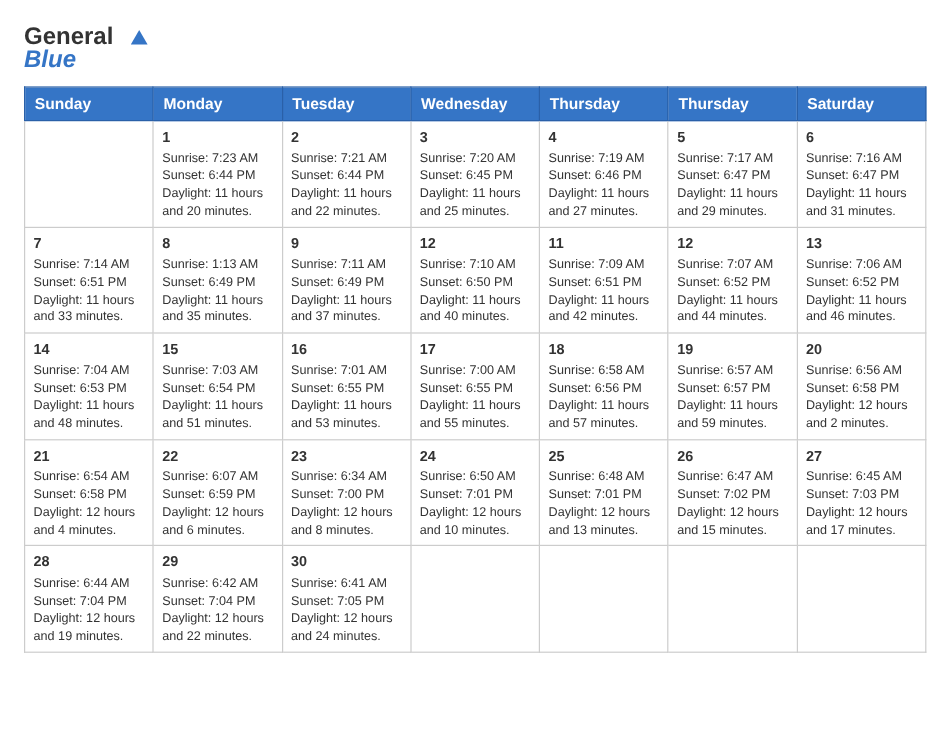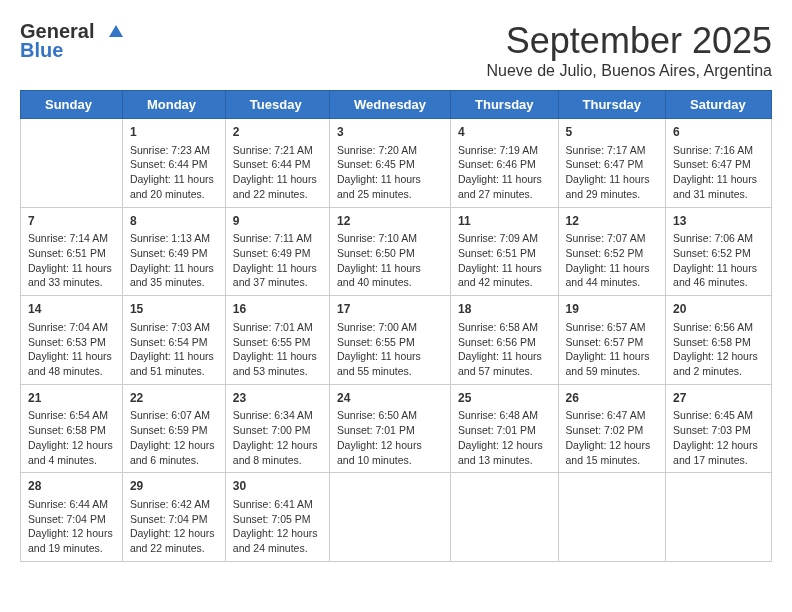--- a/index.html
+++ b/index.html
@@ -35,21 +35,21 @@
     }
     .calendar {
       width: 100%;
       border-collapse: collapse;
       border: 1px solid #ccc;
     }
     .calendar th {
       background-color: #3575c6;
       color: #fff;
       text-align: left;
-      padding: 6px 24px;
+      padding: 6px 8px;
       font-size: 13px;
       font-weight: bold;
       border: 1px solid #2a60a8;
     }
     .calendar td {
       vertical-align: top;
       padding: 5px 7px;
       border: 1px solid #ccc;
       width: 107px;
       min-height: 80px;
@@ -69,25 +69,21 @@
 <body>
 
 <div class="header">
   <div class="logo">
     <div style="display:flex; align-items:center;gap:12px;">
       <span style="font-size:20px; font-weight:bold; color:#333;">General</span>
       <svg width="18" height="18" viewBox="0 0 18 18" style="margin-left:1px;">
         <polygon points="9,2 16,14 2,14" fill="#3575c6"></polygon>
       </svg>
     </div>
-    <span style="font-size:20px; font-weight:bold; color:#3575c6; margin-top:-4px;">Blue</span>
-  </div>
-  <div class="title-area">
-    <div class="month-title">September 2025</div>
-    <div class="subtitle">Nueve de Julio, Buenos Aires, Argentina</div>
+    <span style="font-size:20px; font-weight:bold; color:#3575c6; margin-top:-4px;font-style:italic;">Blue</span>
   </div>
 </div>
 
 <table class="calendar">
   <thead>
     <tr>
     <th>Sunday</th>
         <th>Monday</th>
         <th>Tuesday</th>
         <th>Wednesday</th>

